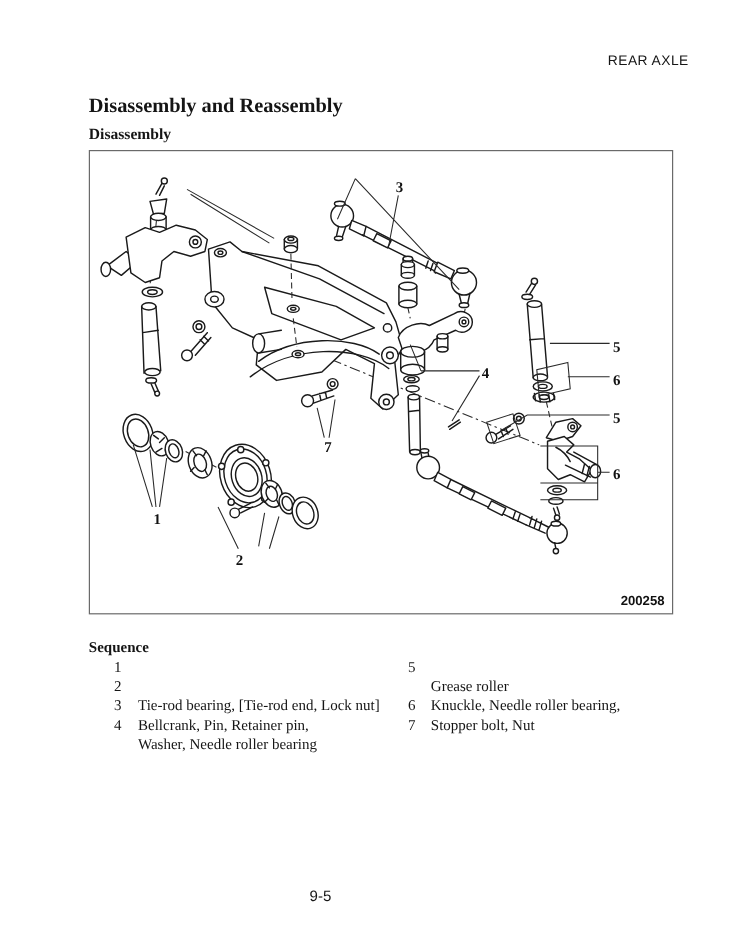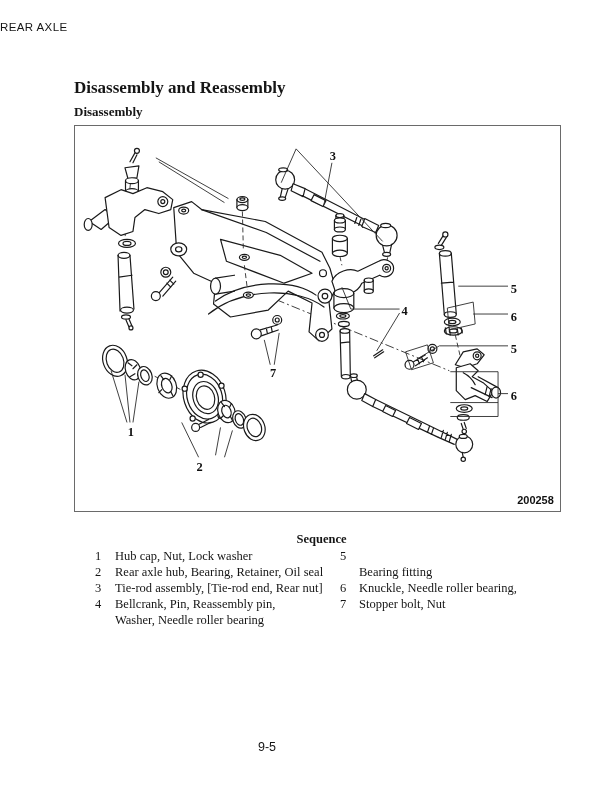--- a/index.html
+++ b/index.html
@@ -1,32 +1,32 @@
 <!DOCTYPE html>
 <html><head>
 <meta charset="utf-8">
 <style>
   html,body{margin:0;padding:0;}
   body{
     width:614px;height:791px;background:#ffffff;position:relative;
     font-family:"Liberation Serif", serif;color:#151515;overflow:hidden;
   }
   .header-label{
-    position:absolute;top:21px;left:0;width:574px;text-align:left;
+    position:absolute;top:45px;left:0;width:574px;text-align:right;
     font-family:"Liberation Sans", sans-serif;font-size:11.5px;letter-spacing:.4px;
   }
   .title{position:absolute;left:74px;top:78px;margin:0;font-size:17px;font-weight:700;}
   .subtitle{position:absolute;left:74px;top:104px;margin:0;font-size:13px;font-weight:700;}
   .figure-box{
     position:absolute;left:74px;top:125px;width:487px;height:387px;
     border:1px solid #6a6a6a;box-sizing:border-box;background:#fff;
   }
   .figure-box svg{display:block;width:100%;height:100%;}
   .sequence{position:absolute;left:74px;top:531px;width:495px;font-size:12.5px;line-height:16px;}
-  .seq-heading{font-weight:700;margin-bottom:1px;text-align:center;}
+  .seq-heading{font-weight:700;margin-bottom:1px;}
   .seq-cols{display:flex;align-items:flex-start;}
   .seq-col.left{width:266px;}
   .seq-col.right{width:226px;}
   .seq-row{display:flex;}
   .left .seq-row{padding-left:21px;}
   .seq-num{width:20px;flex:none;}
   .right .seq-num{width:19px;flex:none;}
   .page-number{
     position:absolute;top:740px;left:0;width:534px;text-align:center;
     font-family:"Liberation Sans", sans-serif;font-size:12.5px;
@@ -284,46 +284,44 @@
       <text class="figcode" x="481" y="380">200258</text>
     </svg>
   </div>
 
   <div class="sequence">
     <div class="seq-heading">Sequence</div>
     <div class="seq-cols">
       <div class="seq-col left">
         <div class="seq-row">
           <span class="seq-num">1</span>
-          <span class="seq-text">Hub cap, Nut, Lock washer</span>
         </div>
         <div class="seq-row">
           <span class="seq-num">2</span>
-          <span class="seq-text">Rear axle hub, Bearing, Retainer, Oil seal</span>
         </div>
         <div class="seq-row">
           <span class="seq-num">3</span>
-          <span class="seq-text">Tie-rod assembly, [Tie-rod end, Rear nut]</span>
+          <span class="seq-text">Tie-rod bearing, [Tie-rod end, Lock nut]</span>
         </div>
         <div class="seq-row">
           <span class="seq-num">4</span>
-          <span class="seq-text">Bellcrank, Pin, Reassembly pin,</span>
+          <span class="seq-text">Bellcrank, Pin, Retainer pin,</span>
         </div>
         <div class="seq-row">
           <span class="seq-num"></span>
           <span class="seq-text">Washer, Needle roller bearing</span>
         </div>
       </div>
       <div class="seq-col right">
         <div class="seq-row">
           <span class="seq-num">5</span>
         </div>
         <div class="seq-row">
           <span class="seq-num"></span>
-          <span class="seq-text">Bearing fitting</span>
+          <span class="seq-text">Grease roller</span>
         </div>
         <div class="seq-row">
           <span class="seq-num">6</span>
           <span class="seq-text">Knuckle, Needle roller bearing,</span>
         </div>
         <div class="seq-row">
           <span class="seq-num">7</span>
           <span class="seq-text">Stopper bolt, Nut</span>
         </div>
       </div>

